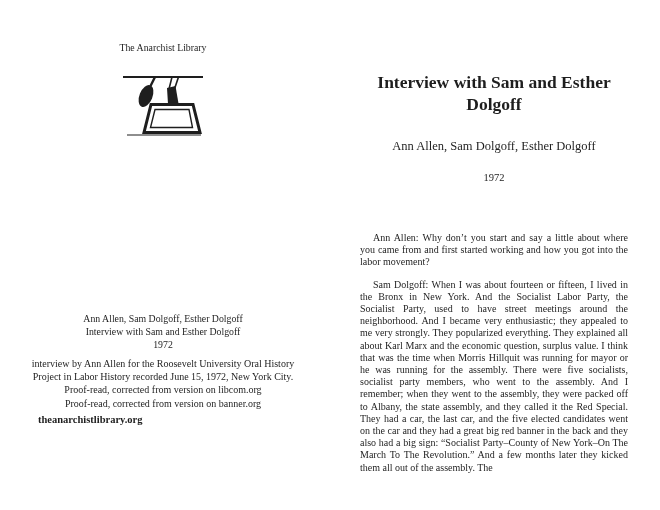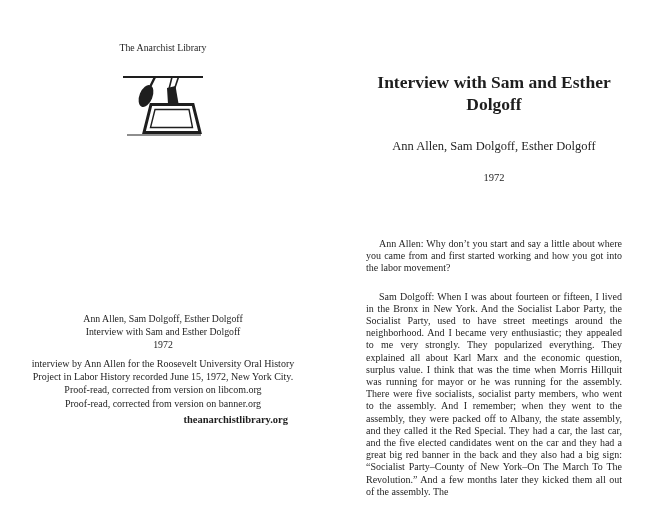--- a/index.html
+++ b/index.html
@@ -42,21 +42,21 @@
   .lp-source {
     position: absolute;
     left: 31px; top: 357px; width: 264px;
     text-align: center;
     font-size: 10px;
     line-height: 13.2px;
   }
   .lp-site {
     position: absolute;
     left: 38px; top: 414px; width: 250px;
-    text-align: right;
+    text-align: left;
     font-size: 10.5px;
     font-weight: bold;
   }
 
   
   .rp-title {
     position: absolute;
     left: 20px; top: 71px; width: 288px;
     margin: 0;
     text-align: center;
@@ -77,21 +77,21 @@
     font-size: 10.5px;
   }
   .rp-body {
     position: absolute;
     left: 20px; top: 222px; width: 288px;
     text-align: justify;
     font-size: 10px;
     line-height: 12.2px;
   }
   .rp-body p {
-    margin: 16px;
+    margin: 10px;
     text-indent: 13px;
   }
 
   .logo-stroke { stroke: #1e1e1e; fill: none; }
   .logo-fill   { fill: #1e1e1e; stroke: none; }
 </style>
 </head>
 <body>
 
 <section class="page left">

